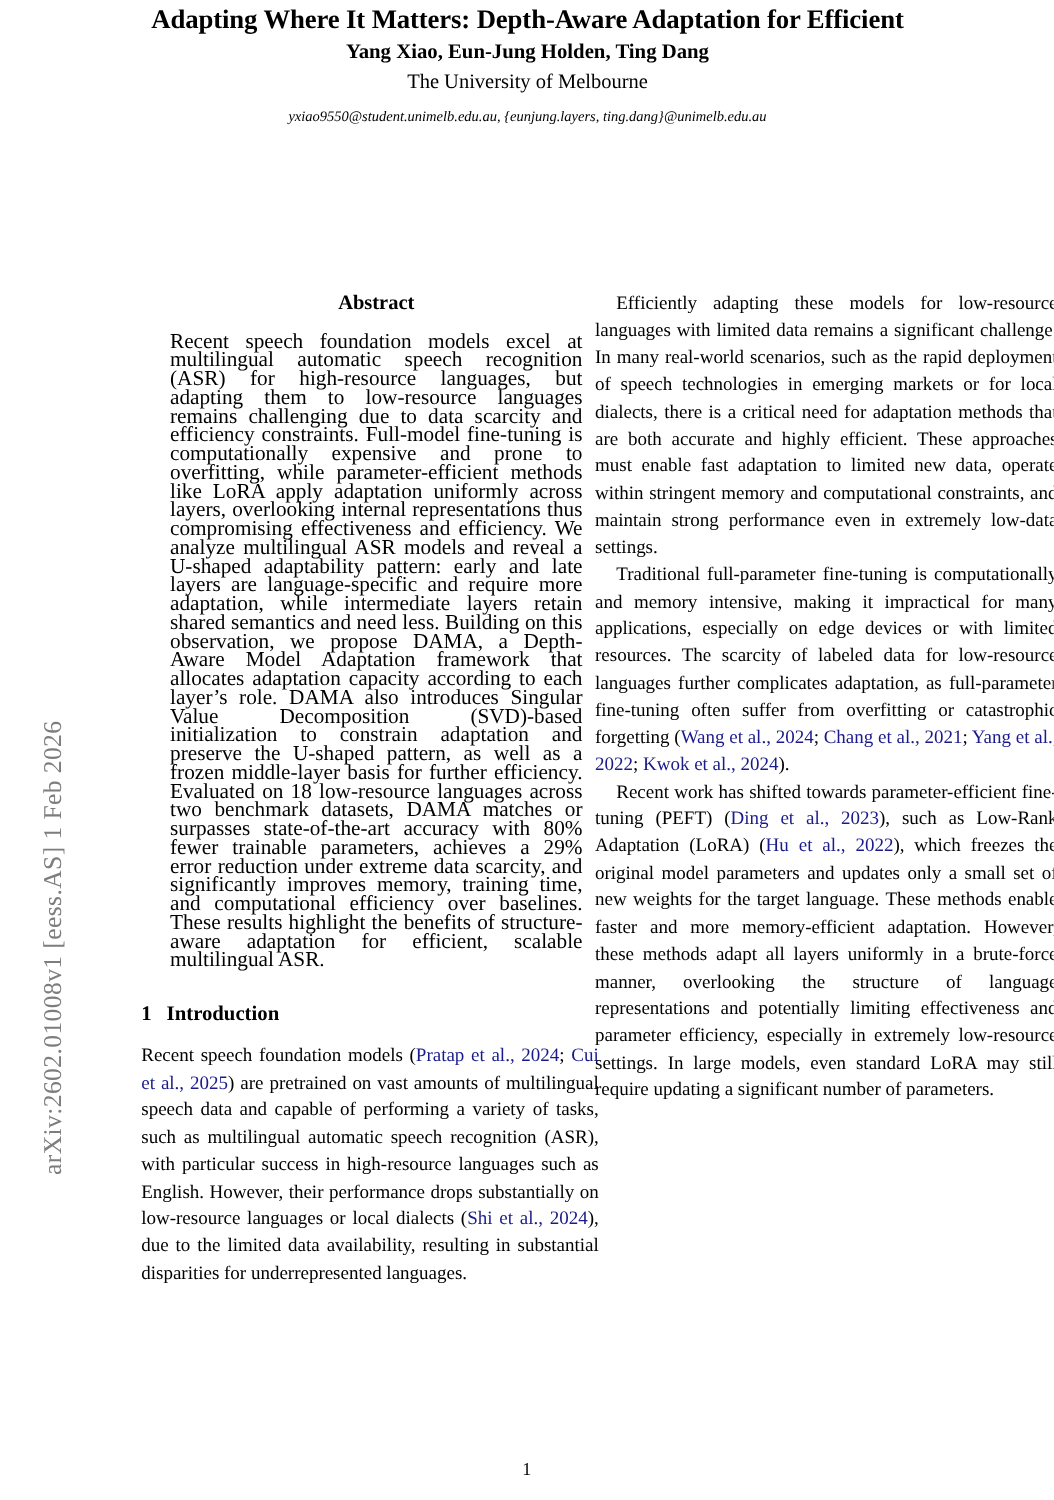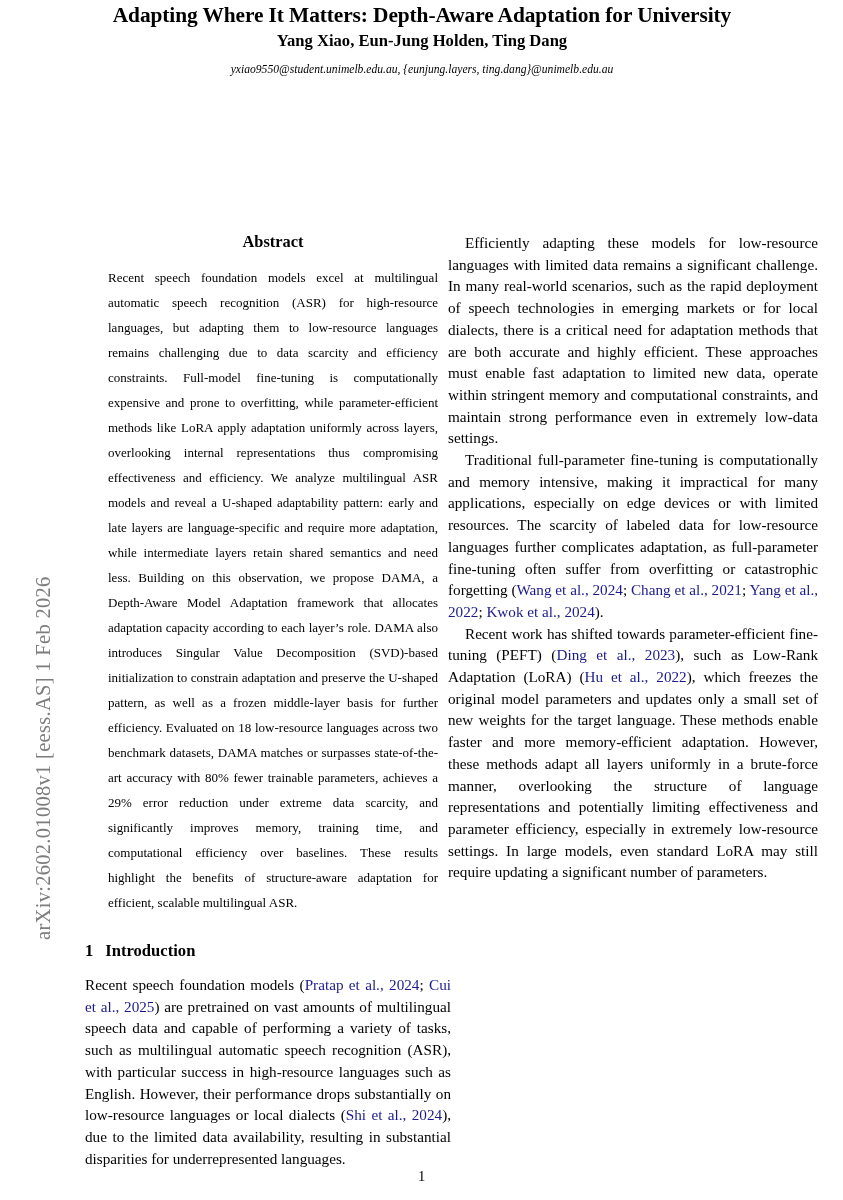--- a/index.html
+++ b/index.html
@@ -71,37 +71,38 @@
     font-style: italic;
     margin-top: 11px;
     line-height: 15px;
   }
 
   
   .column {
     position: absolute;
     top: 232px;
     width: 366px;
+    margin-left: 28px;
   }
   #col-left  { left: 85px; }
   #col-right { left: 448px; }
 
   #abstract-wrap {
     width: 330px;
     margin-left: 23px;
   }
   #abstract-heading {
     font-size: 16.4px;
     font-weight: bold;
     text-align: center;
     margin: 0 0 13px 0;
   }
   #abstract-body {
-    font-size: 13px;
-    line-height: 25px;
+    font-size: 17px;
+    line-height: 15px;
     text-align: justify;
     text-justify: inter-word;
     hyphens: manual;
     margin: 0;
   }
 
   #section-heading-1 {
     font-size: 16.6px;
     font-weight: bold;
     margin: 26px 0 0 0;
@@ -136,23 +137,24 @@
 <body>
 
 <div id="page">
 
   <div id="arxiv-stamp">
     <div class="stamp-text">arXiv:2602.01008v1  [eess.AS]  1 Feb 2026</div>
   </div>
 
   <div id="title-block">
     <h1 id="paper-title">
-      <span>Adapting Where It Matters: Depth-Aware Adaptation for University</span><br>
+      <span>Adapting Where It Matters: Depth-Aware Adaptation for Efficient</span><br>
     </h1>
     <div id="author-line">Yang Xiao, Eun-Jung Holden, Ting Dang</div>
+    <div id="affiliation-line">The University of Melbourne</div>
     <div id="email-line">yxiao9550@student.unimelb.edu.au, {eunjung.layers, ting.dang}@unimelb.edu.au</div>
   </div>
 
   <div class="column" id="col-left">
 
     <div id="abstract-wrap">
       <div id="abstract-heading">Abstract</div>
       <p id="abstract-body">Recent speech foundation models excel at multilingual automatic speech recognition (ASR) for high-resource languages, but adapting them to low-resource languages remains challenging due to data scarcity and efficiency constraints. Full-model fine-tuning is computationally expensive and prone to overfitting, while parameter-efficient methods like LoRA apply adaptation uniformly across layers, overlooking internal representations thus compromising effectiveness and efficiency. We analyze multilingual ASR models and reveal a U-shaped adaptability pattern: early and late layers are language-specific and require more adaptation, while intermediate layers retain shared semantics and need less. Building on this observation, we propose DAMA, a Depth-Aware Model Adaptation framework that allocates adaptation capacity according to each layer’s role. DAMA also introduces Singular Value Decomposition (SVD)-based initialization to constrain adaptation and preserve the U-shaped pattern, as well as a frozen middle-layer basis for further efficiency. Evaluated on 18 low-resource languages across two benchmark datasets, DAMA matches or surpasses state-of-the-art accuracy with 80% fewer trainable parameters, achieves a 29% error reduction under extreme data scarcity, and significantly improves memory, training time, and computational efficiency over baselines. These results highlight the benefits of structure-aware adaptation for efficient, scalable multilingual ASR.</p>
     </div>
 

